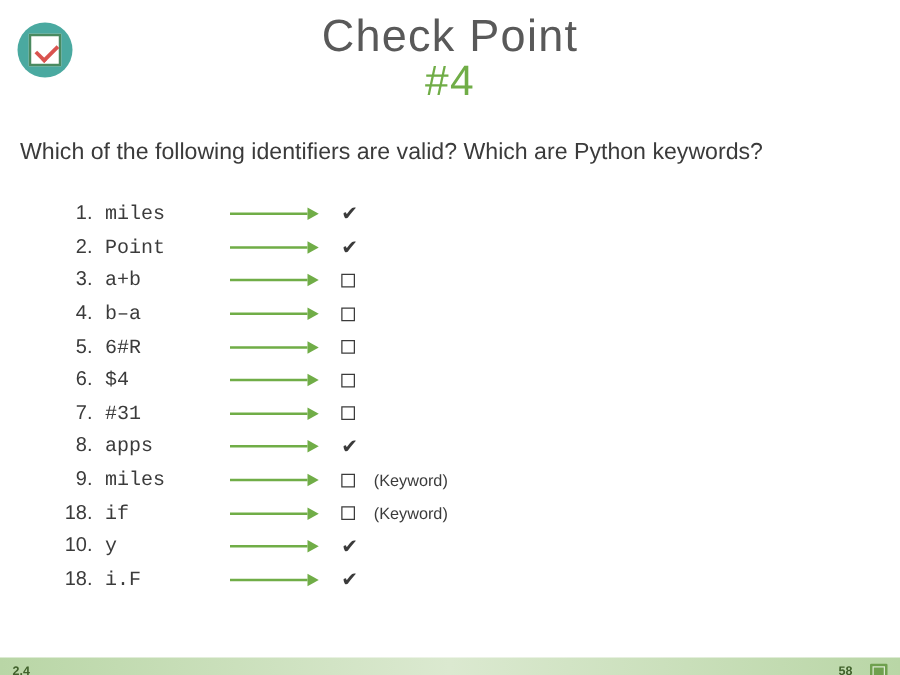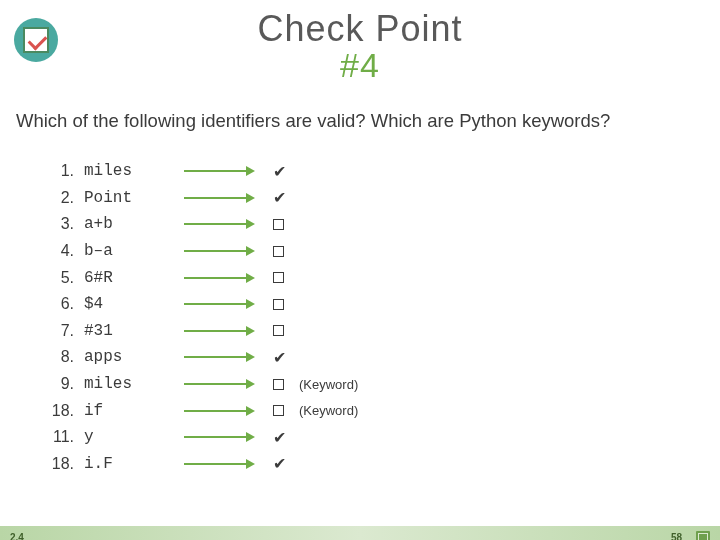--- a/index.html
+++ b/index.html
@@ -150,21 +150,21 @@
         <span class="arrow">
           <span class="arrow-shaft"></span>
           <span class="arrow-head"></span>
         </span>
         <span class="result">
           <span class="box"></span>
           <span class="keyword">(Keyword)</span>
         </span>
       </div>
       <div class="row">
-        <span class="numcol">11.</span>
+        <span class="numcol">10.</span>
         <span class="ident">y</span>
         <span class="arrow">
           <span class="arrow-shaft"></span>
           <span class="arrow-head"></span>
         </span>
         <span class="result">
           <span class="tick">✔</span>
         </span>
       </div>
       <div class="row">

